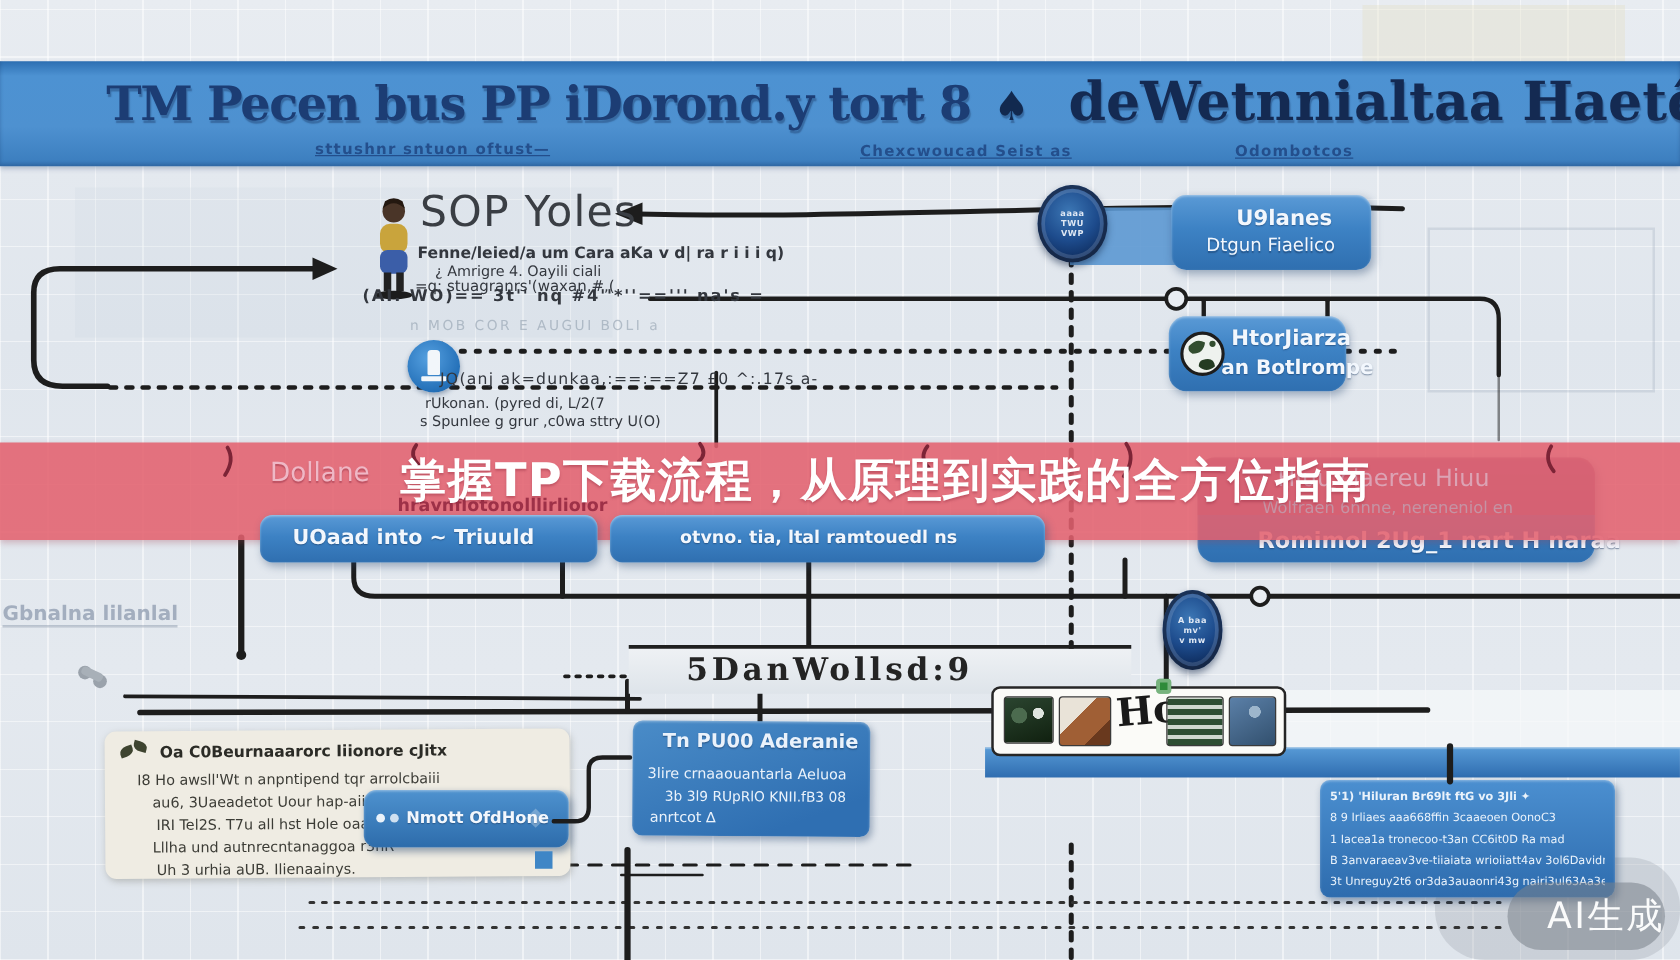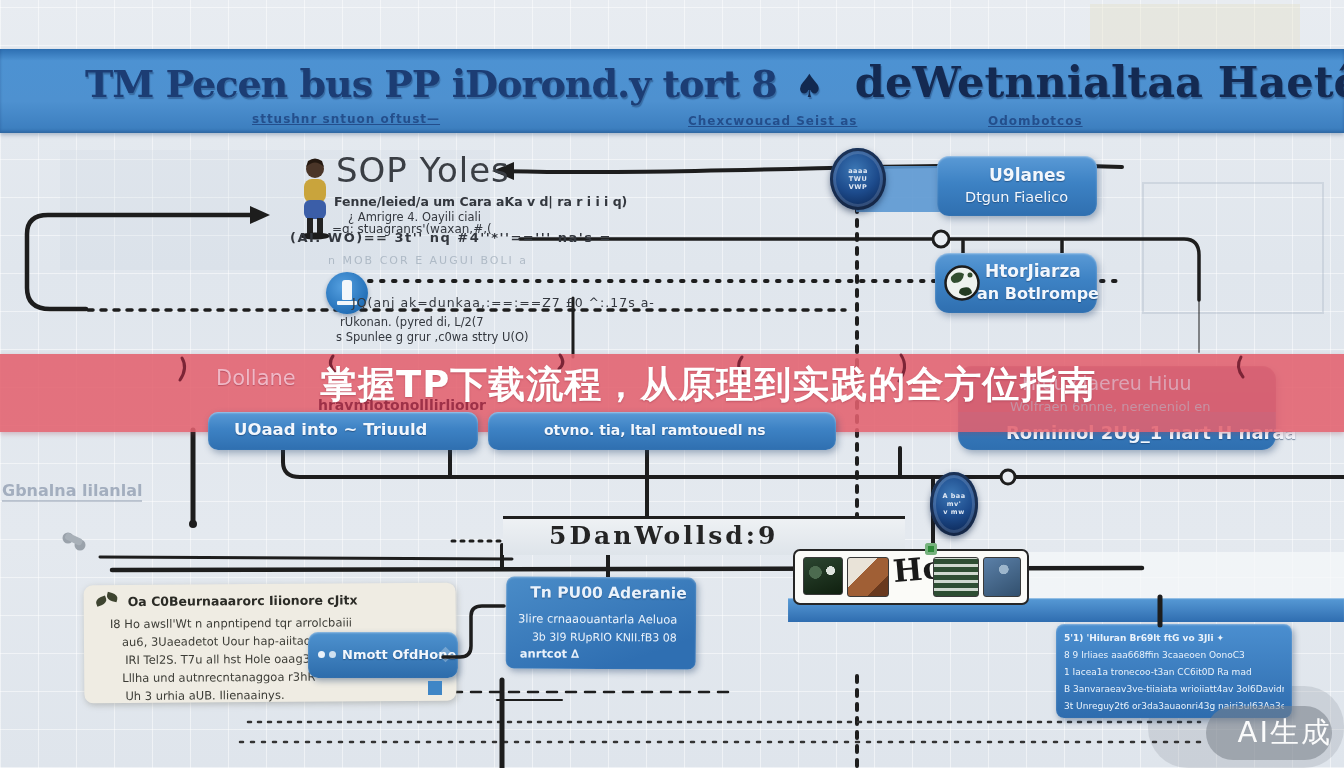--- a/index.html
+++ b/index.html
@@ -144,21 +144,21 @@
   <div class="abs bluebox" style="left:937px;top:156px;width:160px;height:60px;">
     <div class="flowbox-label" style="position:absolute;left:52px;top:9px;font-size:17px;">U9lanes</div>
     <div class="flowbox-label" style="position:absolute;left:28px;top:33px;font-size:14.5px;font-weight:normal;">Dtgun Fiaelico</div>
   </div>
   <div class="abs navy-badge" style="left:830px;top:148px;width:56px;height:62px;">
     <span>aaaa</span>
     <span>TWU</span>
     <span>VWP</span>
   </div>
 
-  <div class="abs bluebox" style="left:935px;top:253px;width:162px;height:60px;border-radius:14px;">
+  <div class="abs bluebox" style="left:935px;top:253px;width:142px;height:60px;border-radius:14px;">
     <svg style="position:absolute;left:8px;top:11px;" width="38" height="38" viewBox="0 0 38 38">
       <circle cx="19" cy="19" r="16.5" fill="#eef2ee" stroke="#1d1d1d" stroke-width="2.5"></circle>
       <path d="M8,13 q6,-7 13,-3 q-1,9 -10,9 q-4,-2 -3,-6 z" fill="#324d2f"></path>
       <path d="M19,24 q9,-3 10,5 q-7,6 -13,0 q0,-4 3,-5 z" fill="#243b22"></path>
       <circle cx="27" cy="11" r="2.5" fill="#324d2f"></circle>
     </svg>
     <div class="flowbox-label" style="position:absolute;left:50px;top:8px;font-size:17px;">HtorJiarza</div>
     <div class="flowbox-label" style="position:absolute;left:42px;top:31px;font-size:16px;">an Botlrompe</div>
   </div>
 
@@ -233,34 +233,34 @@
     <div class="hdr">Oa C0Beurnaaarorc Iiionore cJitx</div>
     <div class="note-lines">
       <div>I8 Ho awsll'Wt n anpntipend tqr arrolcbaiii</div>
       <div>au6, 3Uaeadetot Uour hap-aiitaowna</div>
       <div>IRI Tel2S. T7u all hst Hole oaag3</div>
       <div>Lllha und autnrecntanaggoa r3hR</div>
       <div>Uh 3 urhia aUB. Ilienaainys.</div>
     </div>
   </div>
 
-  <div class="abs" style="left:308px;top:632px;width:150px;height:46px;border-radius:10px;
+  <div class="abs" style="left:291px;top:632px;width:164px;height:46px;border-radius:10px;
        background:linear-gradient(180deg,#4e92cf,#2d6cab);box-shadow:2px 3px 6px rgba(40,70,110,.45), inset 0 1px 2px rgba(255,255,255,.4);">
     <div style="position:absolute;left:10px;top:19px;width:7px;height:7px;border-radius:50%;background:#eaf2fa;"></div>
     <div style="position:absolute;left:21px;top:19px;width:7px;height:7px;border-radius:50%;background:#cfe0f0;"></div>
     <div style="position:absolute;left:34px;top:15px;font-size:13px;font-weight:bold;color:#f2f7fd;white-space:nowrap;text-shadow:0 1px 1px rgba(20,50,90,.5);">Nmott OfdHone</div>
     <div style="position:absolute;left:132px;top:17px;width:11px;height:11px;background:rgba(255,255,255,.28);transform:rotate(45deg);"></div>
   </div>
 
   <div class="abs" style="left:506px;top:577px;width:190px;height:92px;border-radius:8px;transform:rotate(.4deg);
        background:linear-gradient(160deg,#4a8cc8,#2f6fb2 80%);box-shadow:2px 3px 6px rgba(40,70,110,.4), inset 0 1px 2px rgba(255,255,255,.35);color:#eaf2fb;">
     <div style="position:absolute;left:24px;top:7px;font-size:15.5px;font-weight:bold;white-space:nowrap;text-shadow:0 1px 1px rgba(20,50,90,.5);">Tn PU00 Aderanie</div>
     <div style="position:absolute;left:12px;top:35px;font-size:11.5px;white-space:nowrap;">3lire crnaaouantarla Aeluoa</div>
     <div style="position:absolute;left:26px;top:54px;font-size:11px;white-space:nowrap;">3b 3l9 RUpRlO KNII.fB3 08</div>
-    <div style="position:absolute;left:14px;top:70px;font-size:11.5px;font-weight:bold;white-space:nowrap;">anrtcot ∆</div>
+    <div style="position:absolute;left:14px;top:70px;font-size:11.5px;font-weight:normal;white-space:nowrap;">anrtcot ∆</div>
   </div>
 
   <div class="abs" style="left:1056px;top:624px;width:236px;height:94px;border-radius:8px;padding:6px 8px;box-sizing:border-box;
        background:linear-gradient(180deg,#4b8fd0,#2e6cae);box-shadow:2px 3px 6px rgba(40,70,110,.45), inset 0 1px 2px rgba(255,255,255,.35);">
     <div class="list-row" style="font-weight:bold;">5'1) 'Hiluran Br69lt ftG vo 3Jli ✦</div>
     <div class="list-row">8 9 Irliaes aaa668ffin 3caaeoen OonoC3</div>
     <div class="list-row">1 Iacea1a tronecoo-t3an CC6it0D Ra mad</div>
     <div class="list-row">B 3anvaraeav3ve-tiiaiata wrioiiatt4av 3ol6Davidn'CCLl</div>
     <div class="list-row">3t Unreguy2t6 or3da3auaonri43g nairi3ul63Aa3e3ad-a3h3l7</div>
   </div>

